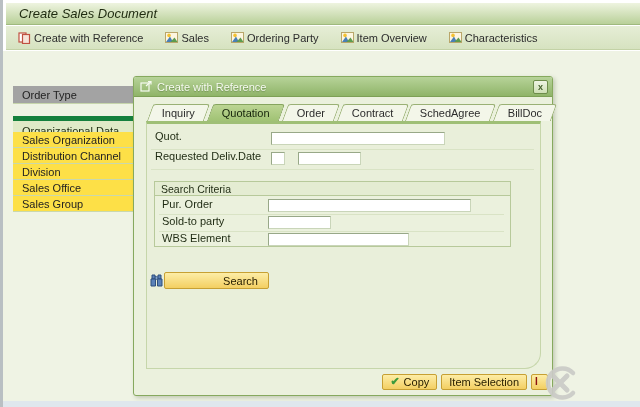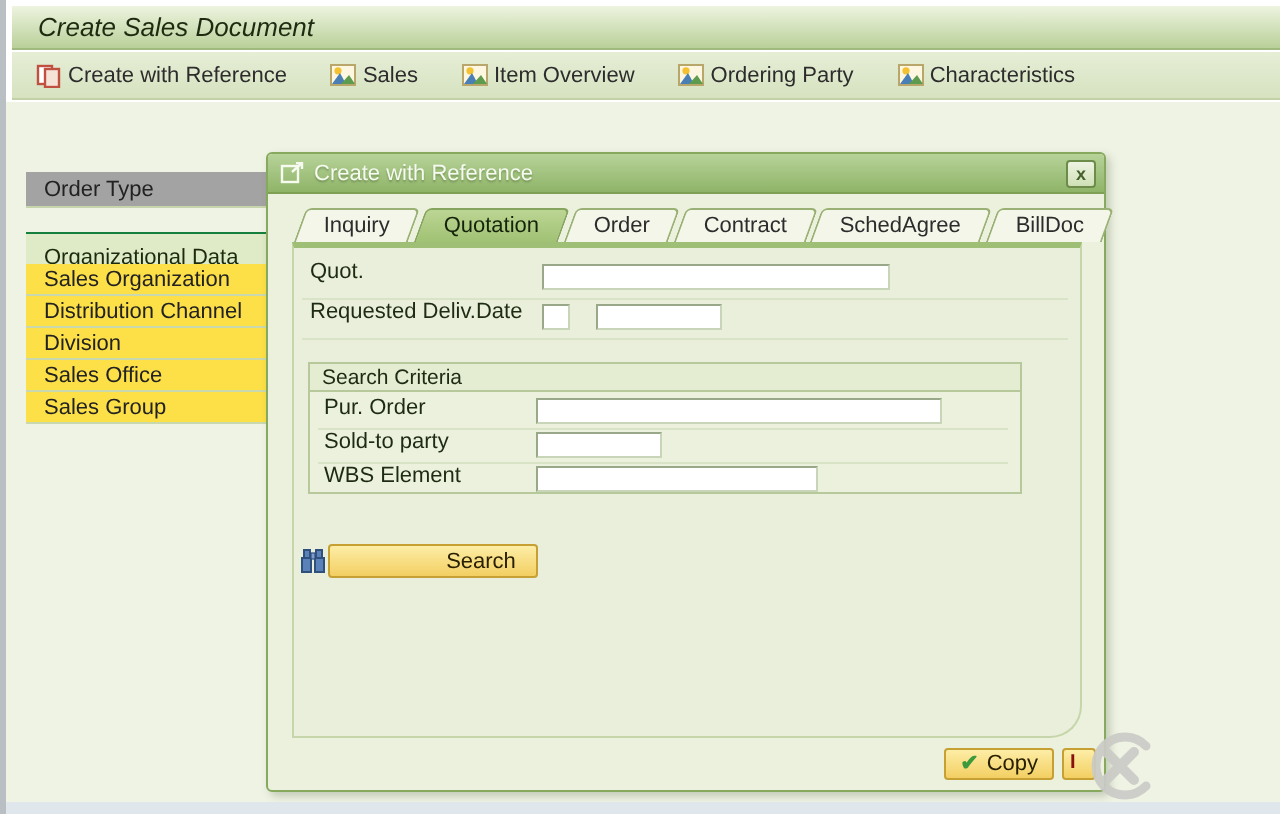--- a/index.html
+++ b/index.html
@@ -24,21 +24,21 @@
     padding:2px 4px; cursor:default; }
   .icon { display:inline-block; line-height:0; }
 
   
   .main { position:absolute; left:3px; top:51px; width:637px; height:351px; background:#eff3e4; }
 
   
   .sb-row { position:absolute; left:13px; width:122px; font-size:11px; color:#222;
     display:flex; align-items:center; padding-left:9px; }
   .sb-ordertype { top:86px; height:18px; background:#a3a3a3; border-bottom:1px solid #c6d5ab; }
-  .sb-header { top:116px; height:26px; background:#dfeac7; border-top:1px solid #15803d; border-bottom:1px solid #aec28c; color:#1c2a0e; }
+  .sb-header { top:116px; height:26px; background:#dfeac7; border-top:5px solid #15803d; border-bottom:1px solid #aec28c; color:#1c2a0e; }
   .sb-item { height:16px; background:#fde047; border-bottom:1px solid #c9d8ad; }
 
   
   .dialog { position:absolute; left:133px; top:76px; width:420px; height:320px;
     background:#ebf1dd; border:1px solid #86a95e; border-radius:3px;
     box-shadow:2px 2px 4px rgba(60,80,40,0.25); }
   .dlg-titlebar { position:absolute; left:0; top:0; width:100%; height:20px;
     background:linear-gradient(#b7d399,#8fb468); border-bottom:1px solid #7da055;
     border-radius:2px 2px 0 0; display:flex; align-items:center; padding:0 4px 0 6px; }
   .dlg-title { font-size:11px; color:#f6faf0; margin-left:5px; text-shadow:0 1px 1px rgba(60,90,40,.4); flex:1; }
@@ -129,32 +129,32 @@
     </div>
     <div class="tbtn">
       <span class="icon">
         <svg width="13" height="11" viewBox="0 0 13 11">
             <rect x="0.5" y="0.5" width="12" height="10" fill="#fdf6e0" stroke="#b9a66a"></rect>
             <circle cx="4" cy="3.4" r="1.8" fill="#f4c231"></circle>
             <path d="M1 10 L5 4.5 L8 10 Z" fill="#4a7fb5"></path>
             <path d="M5.5 10 L9.5 5.5 L12.5 10 Z" fill="#5d9c4e"></path>
           </svg>
       </span>
+      <span>Ordering Party</span>
+    </div>
+    <div class="tbtn">
+      <span class="icon">
+        <svg width="13" height="11" viewBox="0 0 13 11">
+            <rect x="0.5" y="0.5" width="12" height="10" fill="#fdf6e0" stroke="#b9a66a"></rect>
+            <circle cx="4" cy="3.4" r="1.8" fill="#f4c231"></circle>
+            <path d="M1 10 L5 4.5 L8 10 Z" fill="#4a7fb5"></path>
+            <path d="M5.5 10 L9.5 5.5 L12.5 10 Z" fill="#5d9c4e"></path>
+          </svg>
+      </span>
       <span>Item Overview</span>
-    </div>
-    <div class="tbtn">
-      <span class="icon">
-        <svg width="13" height="11" viewBox="0 0 13 11">
-            <rect x="0.5" y="0.5" width="12" height="10" fill="#fdf6e0" stroke="#b9a66a"></rect>
-            <circle cx="4" cy="3.4" r="1.8" fill="#f4c231"></circle>
-            <path d="M1 10 L5 4.5 L8 10 Z" fill="#4a7fb5"></path>
-            <path d="M5.5 10 L9.5 5.5 L12.5 10 Z" fill="#5d9c4e"></path>
-          </svg>
-      </span>
-      <span>Ordering Party</span>
     </div>
     <div class="tbtn">
       <span class="icon">
         <svg width="13" height="11" viewBox="0 0 13 11">
             <rect x="0.5" y="0.5" width="12" height="10" fill="#fdf6e0" stroke="#b9a66a"></rect>
             <circle cx="4" cy="3.4" r="1.8" fill="#f4c231"></circle>
             <path d="M1 10 L5 4.5 L8 10 Z" fill="#4a7fb5"></path>
             <path d="M5.5 10 L9.5 5.5 L12.5 10 Z" fill="#5d9c4e"></path>
           </svg>
       </span>
@@ -246,20 +246,23 @@
           </svg>
       </span>
       <button class="ybtn search-btn">Search</button>
     </div>
 
     <div class="dlg-footer">
       <button class="ybtn foot-btn">
         <span class="check">✔</span>
         <span>Copy</span>
       </button>
+      <button class="ybtn foot-btn">
+        <span>Item Selection</span>
+      </button>
       <button class="ybtn foot-btn partial-btn">
         <span class="partial-glyph">I</span>
       </button>
     </div>
   </div>
 
   <div class="watermark">
     <span class="icon">
       <svg width="34" height="34" viewBox="0 0 34 34">
         <path d="M30 7 A14.5 14.5 0 1 0 30 27" fill="none" stroke="#cbcbc7" stroke-width="4.5" stroke-linecap="round"></path>

